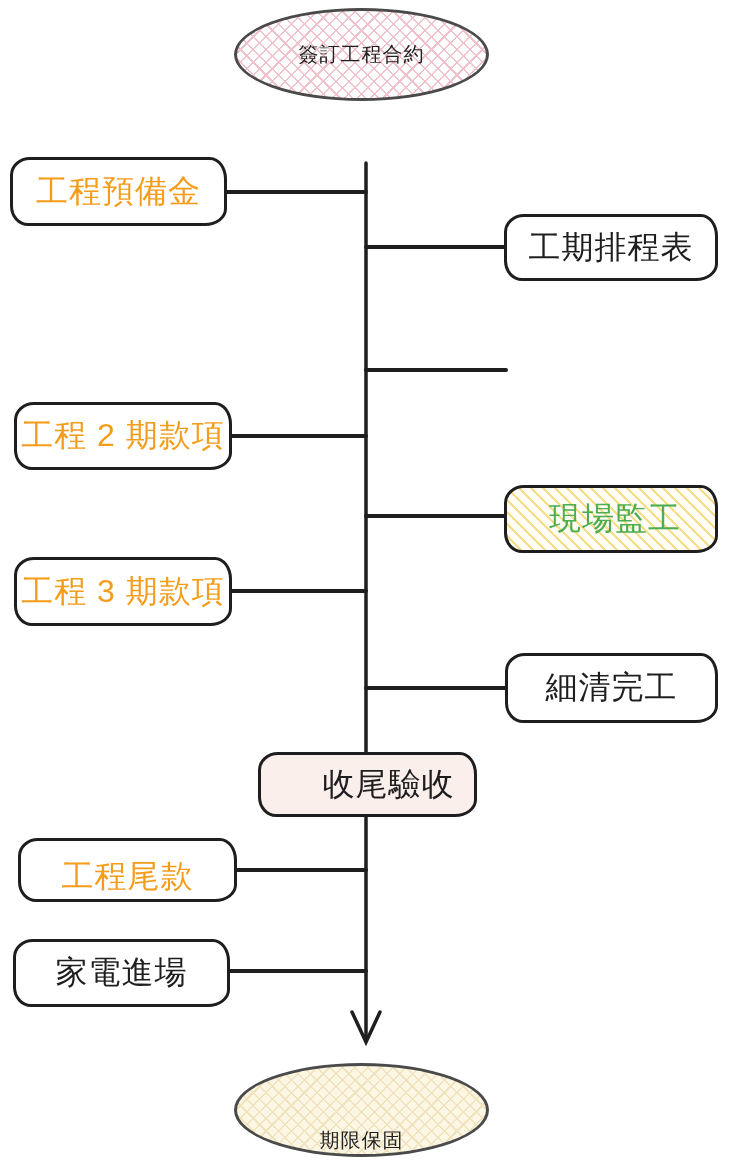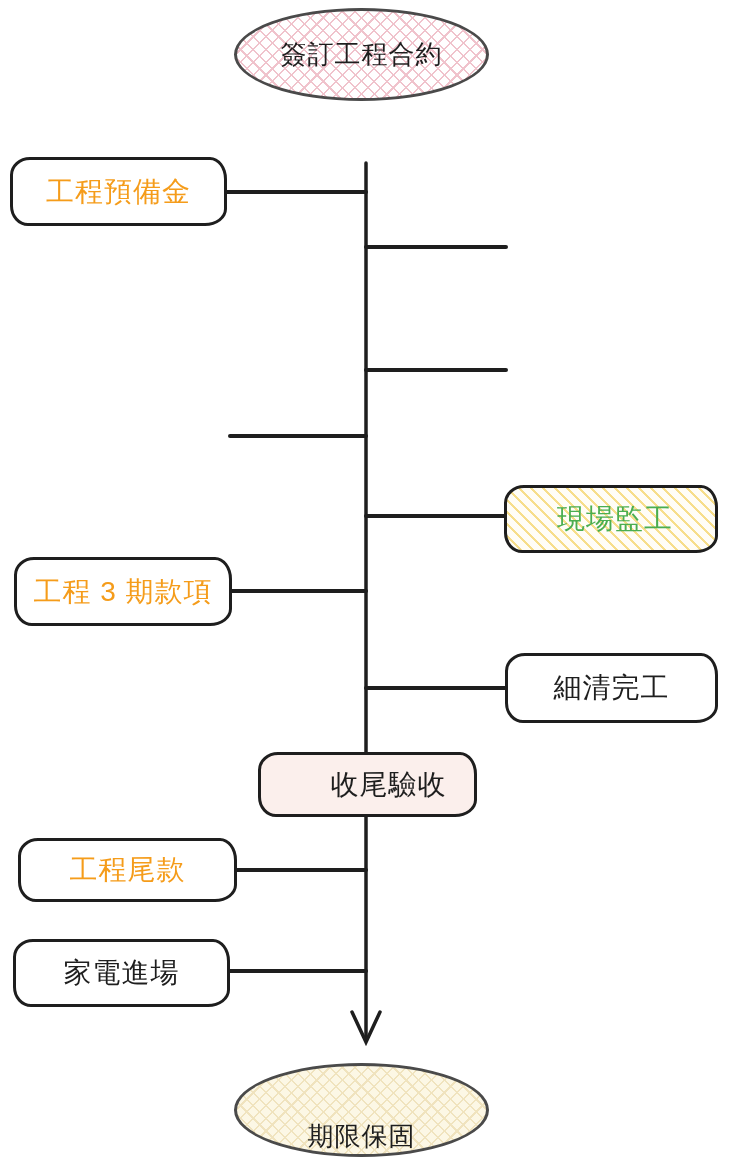--- a/index.html
+++ b/index.html
@@ -9,31 +9,31 @@
     --cream-fill:#FCF7E5; --cream-hatch:#F0E3BE;
   }
   html,body{margin:0;padding:0;background:#ffffff;}
   .canvas{
     position:relative;width:729px;height:1170px;background:#ffffff;
     font-family:"Liberation Sans",sans-serif;overflow:hidden;
   }
   .connectors{position:absolute;left:0;top:0;z-index:1;}
   .node{
     position:absolute;z-index:2;display:flex;align-items:center;justify-content:center;
-    box-sizing:border-box;font-size:28px;letter-spacing:1px;color:var(--black-text);
+    box-sizing:border-box;font-size:32px;letter-spacing:1px;color:var(--black-text);
     background:#ffffff;text-align:center;
   }
   .rect{
     border:3.5px solid var(--box-border);
     border-radius:20px 17px 22px 18px / 18px 22px 17px 20px;
   }
   .ellipse{
     border:3px solid var(--ellipse-border);
     border-radius:50%;
-    font-size:26px;
+    font-size:20px;
   }
   .orange{color:var(--orange-text);}
   .green{color:var(--green-text);}
   .hatch-pink{
     background:
       repeating-linear-gradient(45deg, var(--pink-hatch) 0 1.6px, transparent 1.6px 9px),
       repeating-linear-gradient(-45deg, var(--pink-hatch) 0 1.6px, transparent 1.6px 9px),
       #ffffff;
   }
   .hatch-yellow{
@@ -52,21 +52,21 @@
   
   #n-start{left:234px;top:8px;width:255px;height:93px;}
   #n-budget{left:10px;top:157px;width:217px;height:69px;}
   #n-schedule{left:504px;top:214px;width:214px;height:67px;}
   #n-construction{left:504px;top:339px;width:214px;height:68px;}
   #n-payment2{left:14px;top:402px;width:218px;height:68px;}
   #n-supervision{left:504px;top:485px;width:214px;height:68px;}
   #n-payment3{left:14px;top:557px;width:218px;height:69px;}
   #n-cleaning{left:505px;top:653px;width:213px;height:70px;}
   #n-acceptance{left:258px;top:752px;width:219px;height:65px;padding-left:42px;}
-  #n-final{left:18px;top:838px;width:219px;height:64px;}
+  #n-final{left:18px;top:838px;width:219px;height:64px;align-items:flex-end;}
   #n-appliances{left:13px;top:939px;width:217px;height:68px;}
   #n-warranty{left:234px;top:1063px;width:255px;height:94px;align-items:flex-end;}
 </style>
 </head>
 <body>
 
 <div class="canvas">
 
   <svg class="connectors" width="729" height="1170" viewBox="0 0 729 1170">
     <g stroke="#1E1E1E" stroke-width="4" fill="none" stroke-linecap="round">
@@ -89,22 +89,28 @@
   </svg>
 
   <div id="n-start" class="node ellipse hatch-pink">
     <span>簽訂工程合約</span>
   </div>
 
   <div id="n-budget" class="node rect orange">
     <span>工程預備金</span>
   </div>
 
+  <div id="n-schedule" class="node rect">
+    <span>工期排程表</span>
+  </div>
 
 
+  <div id="n-payment2" class="node rect orange">
+    <span>工程 2 期款項</span>
+  </div>
 
   <div id="n-supervision" class="node rect green hatch-yellow">
     <span>現場監工</span>
   </div>
 
   <div id="n-payment3" class="node rect orange">
     <span>工程 3 期款項</span>
   </div>
 
   <div id="n-cleaning" class="node rect">

